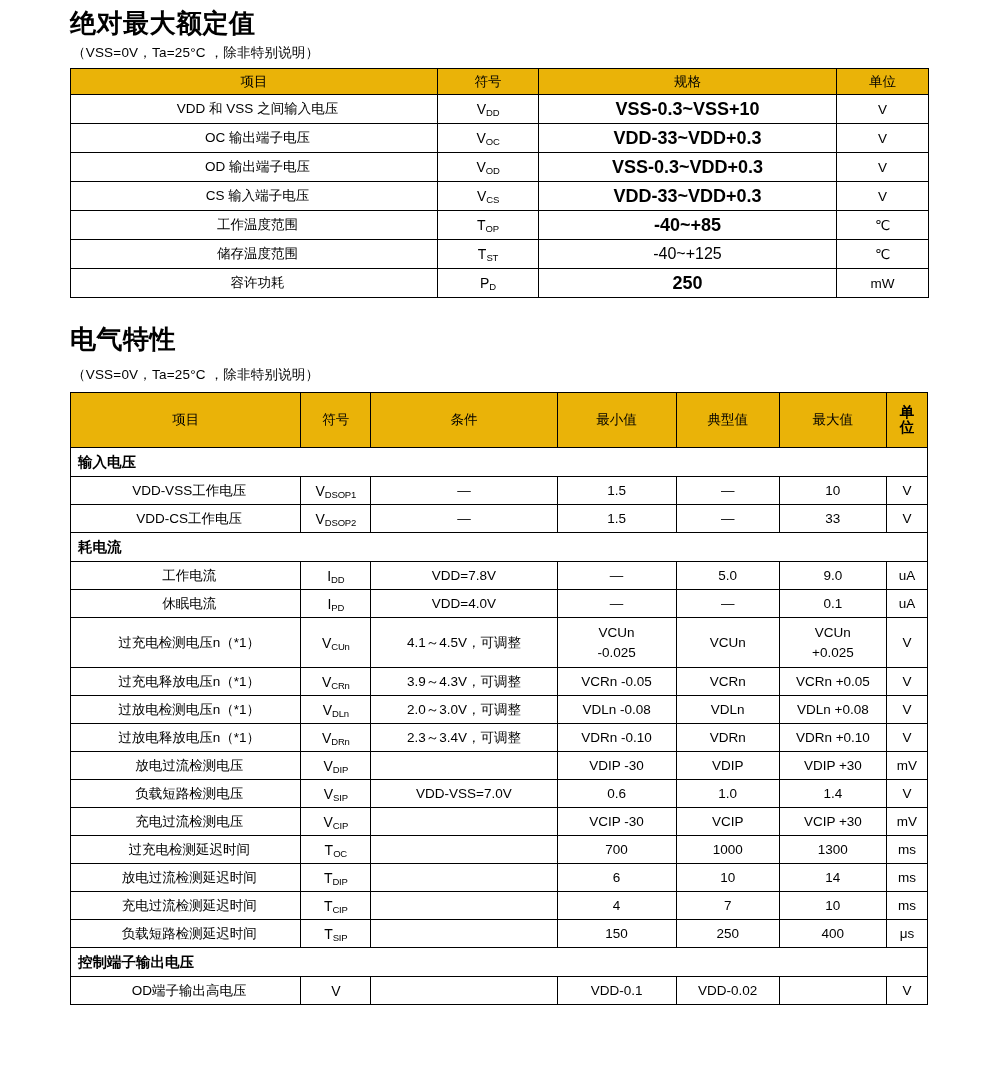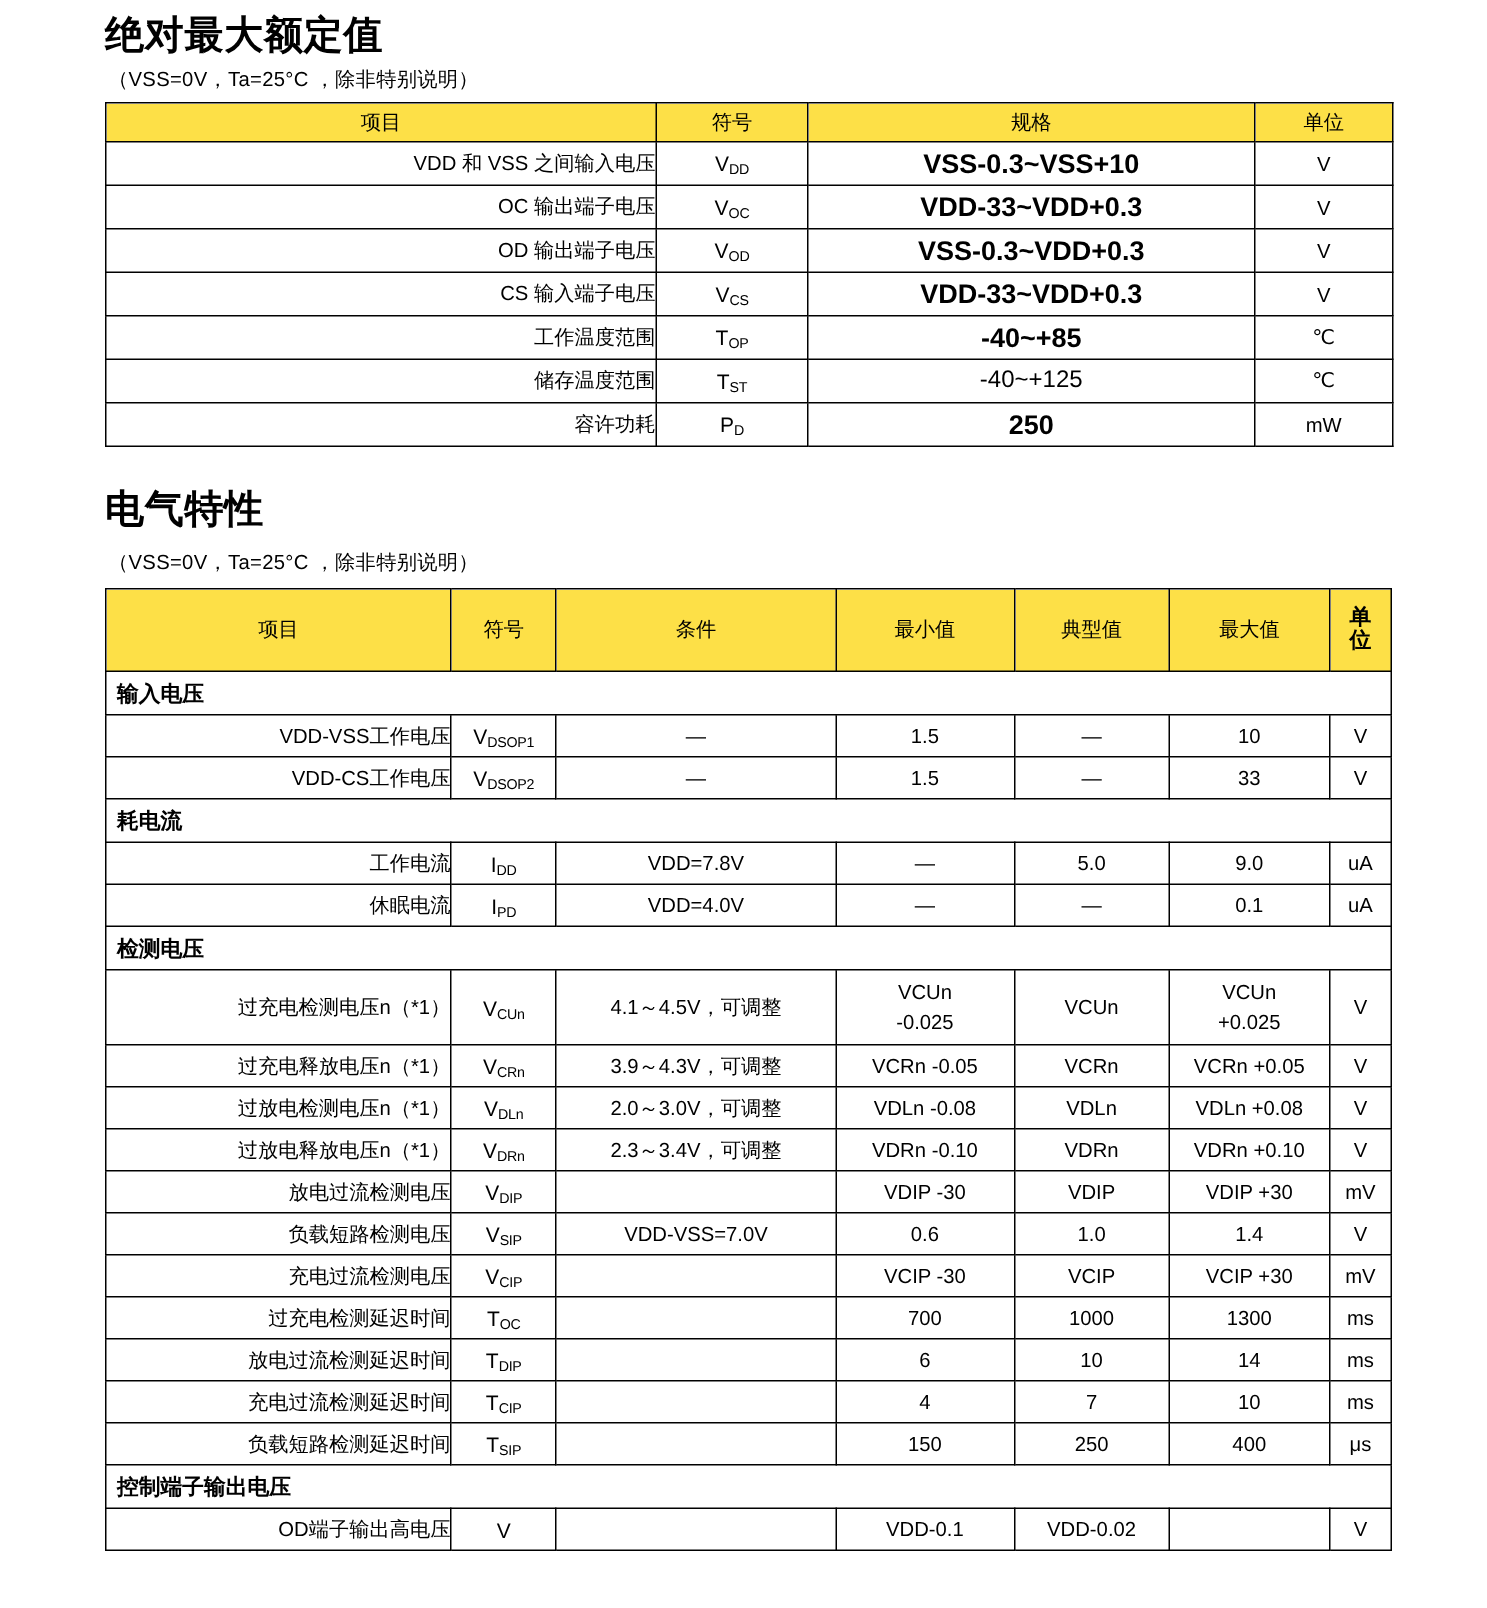--- a/index.html
+++ b/index.html
@@ -46,26 +46,26 @@
     border: 1px solid #000;
     padding: 0;
     font-weight: normal;
     font-size: 13.5px;
     text-align: center;
     vertical-align: middle;
     overflow: hidden;
     white-space: nowrap;
   }
   th {
-    background: #fde047;
+    background: #eab308;
     font-weight: bold;
     font-size: 14.5px;
   }
   td.left, th.left {
-    text-align: right;
+    text-align: center;
     padding-left: 7px;
   }
   .sym {
     font-size: 14px;
   }
   .sym sub {
     font-size: 9.5px;
     vertical-align: baseline;
     position: relative;
     bottom: -2px;
@@ -243,23 +243,20 @@
         </tr>
         <tr>
           <td class="left">休眠电流</td>
           <td><span class="sym">I<sub>PD</sub></span></td>
           <td>VDD=4.0V</td>
           <td>—</td>
           <td>—</td>
           <td>0.1</td>
           <td>uA</td>
         </tr>
-        <tr>
-          <td colspan="7" class="section-row">检测电压</td>
-        </tr>
         <tr style="height: 50px;">
           <td class="left">过充电检测电压n（*1）</td>
           <td><span class="sym">V<sub>CUn</sub></span></td>
           <td>4.1～4.5V，可调整</td>
           <td class="two-line"><span>VCUn</span><br><span>-0.025</span></td>
           <td>VCUn</td>
           <td class="two-line"><span>VCUn</span><br><span>+0.025</span></td>
           <td>V</td>
         </tr>
         <tr>

